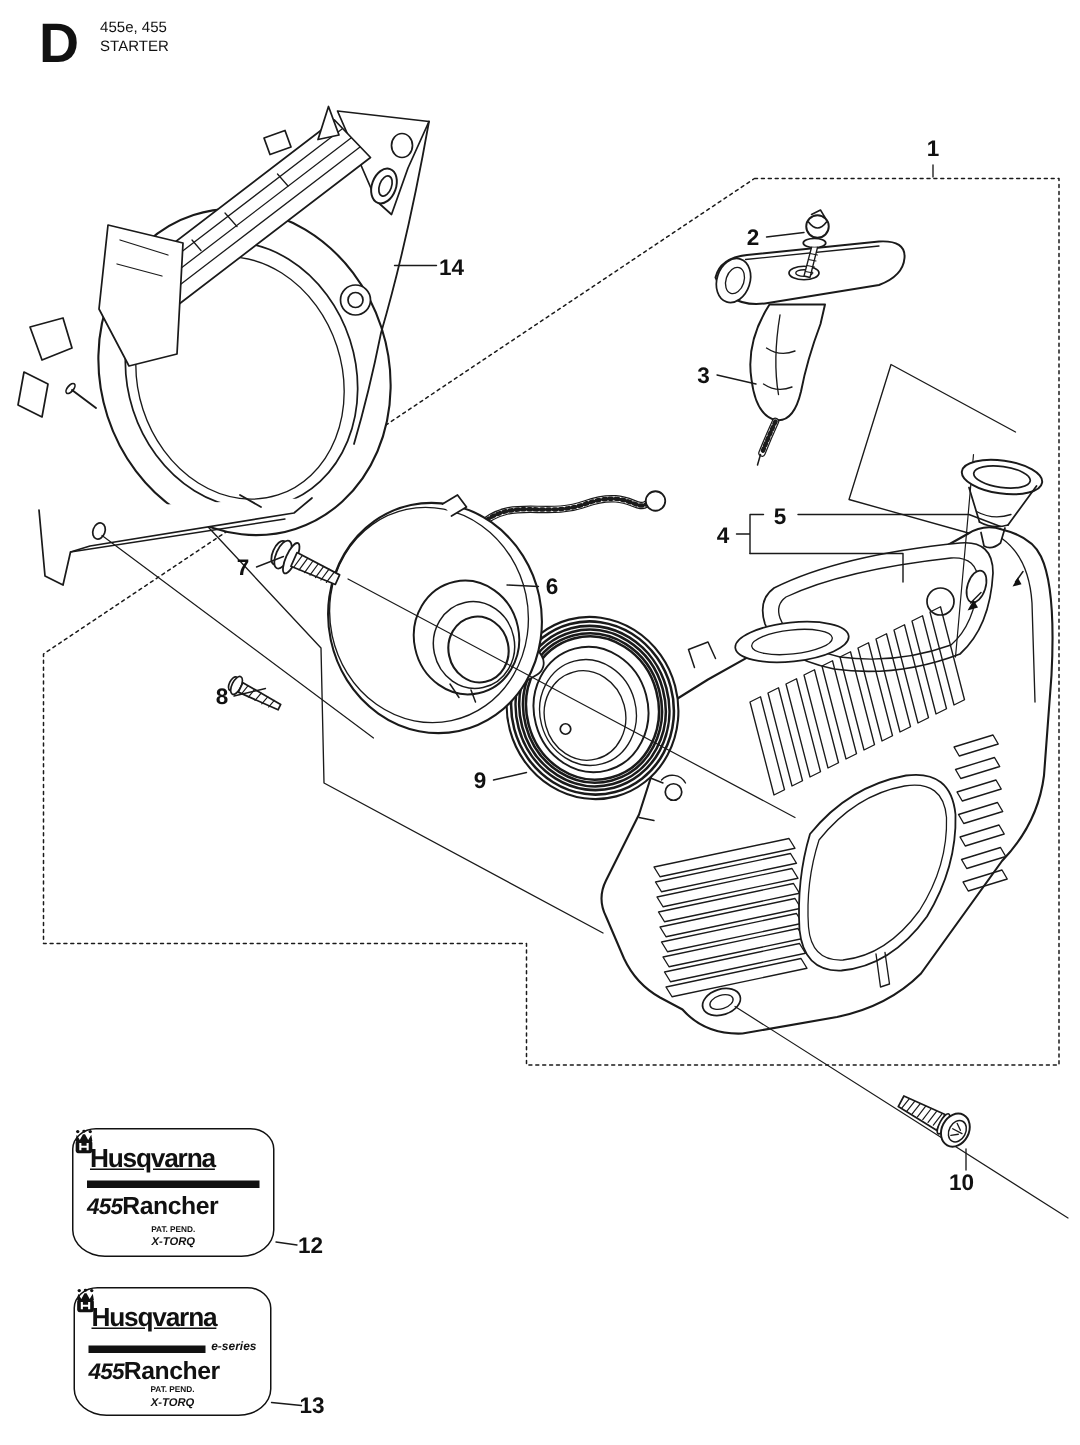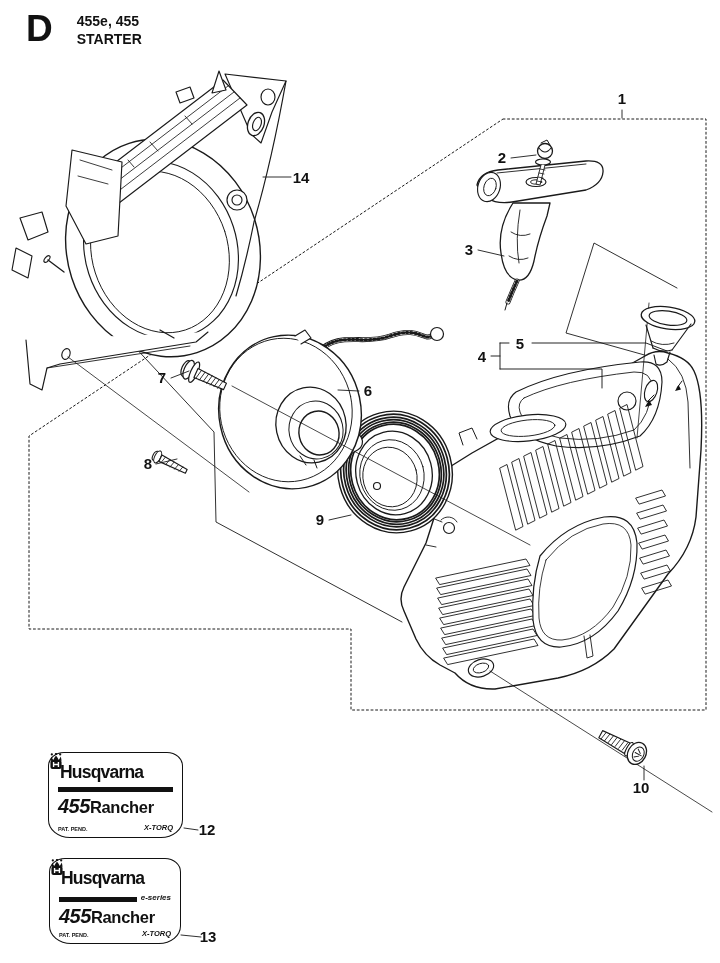--- a/index.html
+++ b/index.html
@@ -3,34 +3,34 @@
 <meta charset="utf-8">
 <style>
   html,body{margin:0;padding:0;background:#fff;}
   #page{position:relative;width:720px;height:963px;background:#fff;overflow:hidden;
         font-family:"Liberation Sans",sans-serif;color:#111;}
   svg{position:absolute;left:0;top:0;}
   svg text{font:bold 15px "Liberation Sans",sans-serif;fill:#111;text-anchor:middle;}
   
   .hdr{position:absolute;left:26px;top:10px;display:flex;align-items:flex-start;}
   .hdr-letter{font-size:37px;font-weight:bold;line-height:1;}
-  .hdr-block{margin-left:24px;margin-top:3px;font-size:14px;font-weight:bold;line-height:1.25;}
+  .hdr-block{margin-left:14px;margin-top:3px;font-size:10px;font-weight:normal;line-height:1.25;}
   
   .badge{position:absolute;box-sizing:border-box;background:#fff;border:1.7px solid #111;
          border-radius:16px 16px 22px 22px / 14px 14px 18px 18px;
          padding:9px 9px 5px 9px;display:flex;flex-direction:column;}
-  .badge-row1{display:flex;align-items:flex-start;}
+  .badge-row1{display:flex;align-items:flex-start;text-decoration:underline;}
   .brand{font-size:17.5px;font-weight:bold;letter-spacing:-0.8px;margin-left:2px;}
   .bar-row{display:flex;align-items:flex-end;margin:4px 0 3px 0;}
   .bar{height:5px;background:#111;flex:1;}
   .eseries{font-size:8px;font-weight:bold;font-style:italic;margin-left:4px;white-space:nowrap;}
   .model-row{display:flex;align-items:baseline;}
-  .model-num{font-size:20px;font-weight:bold;font-style:italic;letter-spacing:-0.5px;}
+  .model-num{font-size:15px;font-weight:bold;font-style:italic;letter-spacing:-0.5px;}
   .model-suffix{font-size:16.5px;font-weight:bold;letter-spacing:-0.3px;}
-  .badge-bottom{display:flex;justify-content:space-between;align-items:flex-end;margin-top:auto;}
+  .badge-bottom{display:flex;justify-content:space-between;align-items:center;margin-top:auto;flex-direction:column;}
   .pat{font-size:5.5px;font-weight:bold;}
   .torq{font-size:7.5px;font-weight:bold;font-style:italic;}
 </style>
 </head>
 <body>
 
 <div id="page">
 
   <div class="hdr">
     <div class="hdr-letter">D</div>

